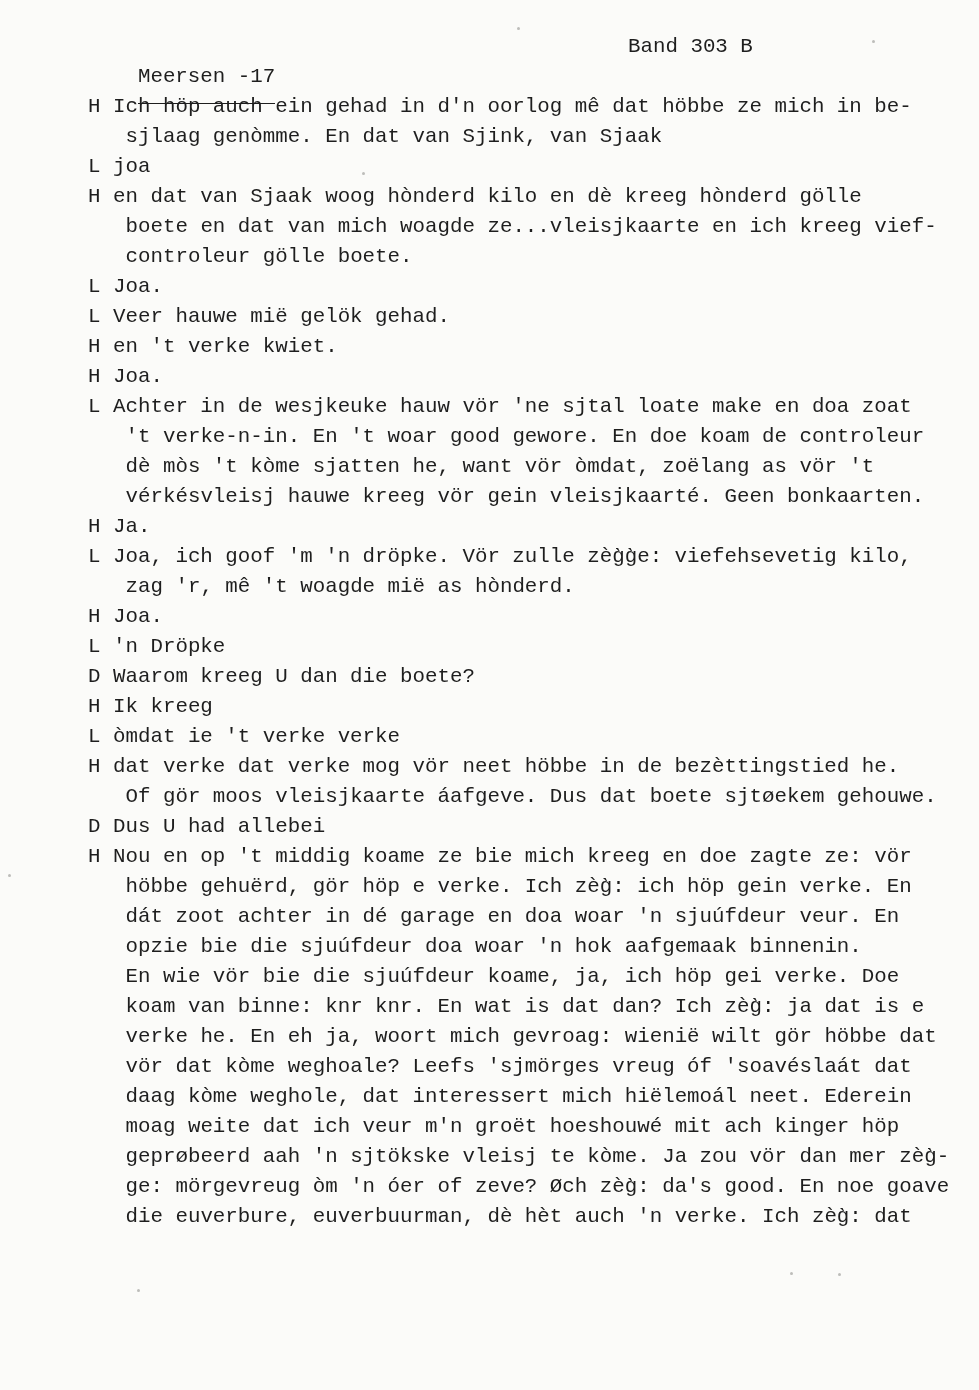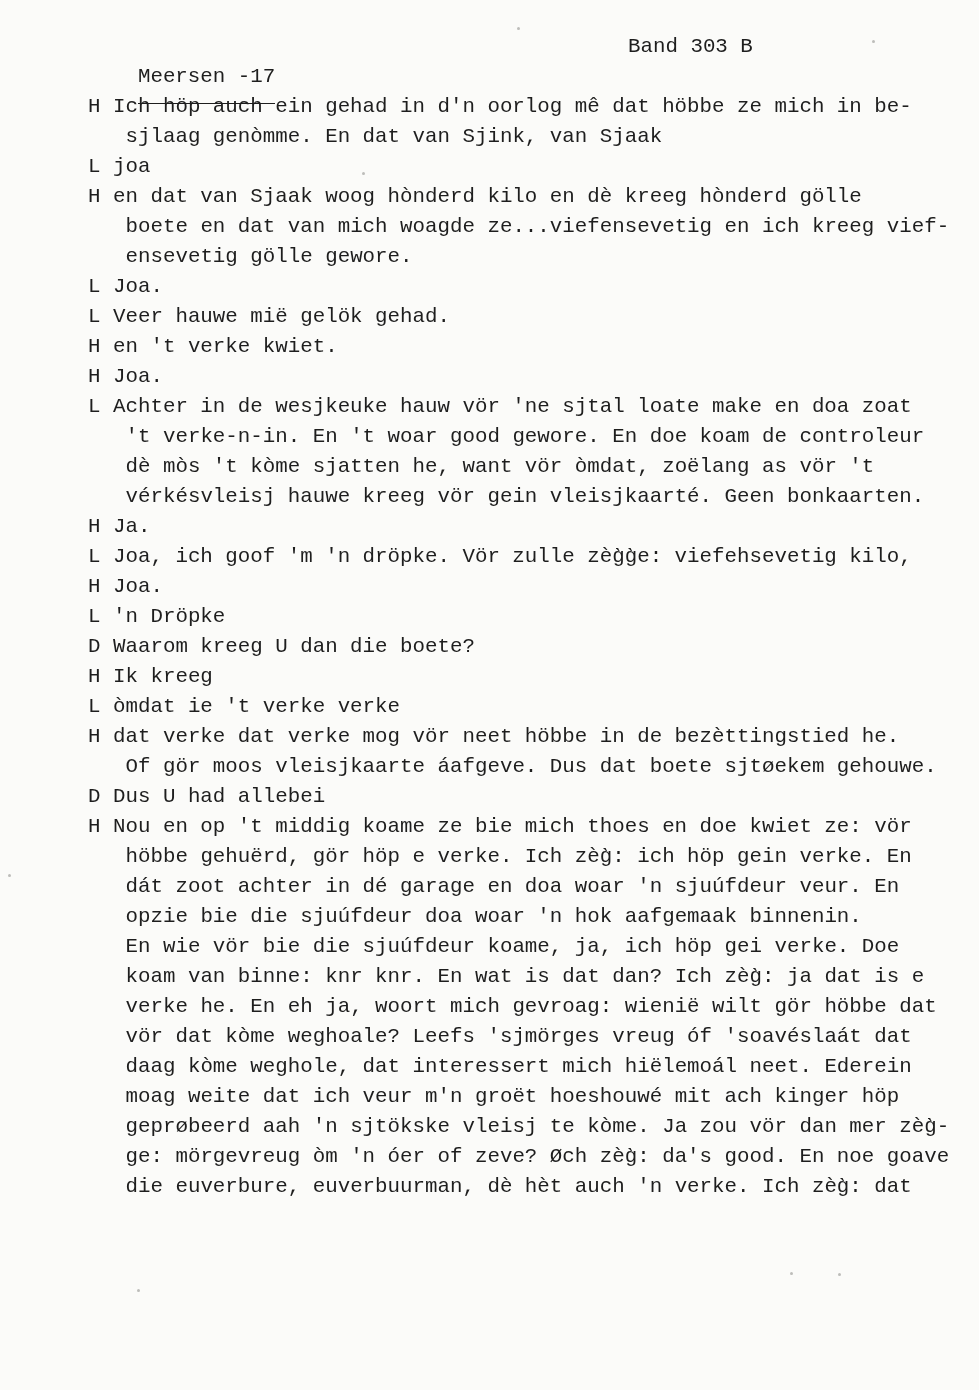--- a/index.html
+++ b/index.html
@@ -57,41 +57,42 @@
   <div class="header-row">
     <span class="doc-title">Meersen -17</span>
     <span class="band-ref">Band 303 B</span>
   </div>
 
   <div class="transcript" id="transcript">
       <div class="line"><span class="spk">H</span><span class="txt">Ich höp auch ein gehad in d'n oorlog mê dat höbbe ze mich in be-</span></div>
       <div class="line cont"><span class="spk"></span><span class="txt">sjlaag genòmme. En dat van Sjink, van Sjaak</span></div>
       <div class="line"><span class="spk">L</span><span class="txt">joa</span></div>
       <div class="line"><span class="spk">H</span><span class="txt">en dat van Sjaak woog hònderd kilo en dè kreeg hònderd gölle</span></div>
-      <div class="line cont"><span class="spk"></span><span class="txt">boete en dat van mich woagde ze...viefensevetig en ich kreeg vief-</span></div>
-      <div class="line cont"><span class="spk"></span><span class="txt">ensevetig gölle gewore.</span></div>
+      <div class="line cont"><span class="spk"></span><span class="txt">boete en dat van mich woagde ze...vleisjkaarte en ich kreeg vief-</span></div>
+      <div class="line cont"><span class="spk"></span><span class="txt">controleur gölle boete.</span></div>
       <div class="line"><span class="spk">L</span><span class="txt">Joa.</span></div>
       <div class="line"><span class="spk">L</span><span class="txt">Veer hauwe mië gelök gehad.</span></div>
       <div class="line"><span class="spk">H</span><span class="txt">en 't verke kwiet.</span></div>
       <div class="line"><span class="spk">H</span><span class="txt">Joa.</span></div>
       <div class="line"><span class="spk">L</span><span class="txt">Achter in de wesjkeuke hauw vör 'ne sjtal loate make en doa zoat</span></div>
       <div class="line cont"><span class="spk"></span><span class="txt">'t verke-n-in. En 't woar good gewore. En doe koam de controleur</span></div>
       <div class="line cont"><span class="spk"></span><span class="txt">dè mòs 't kòme sjatten he, want vör òmdat, zoëlang as vör 't</span></div>
       <div class="line cont"><span class="spk"></span><span class="txt">vérkésvleisj hauwe kreeg vör gein vleisjkaarté. Geen bonkaarten.</span></div>
       <div class="line"><span class="spk">H</span><span class="txt">Ja.</span></div>
       <div class="line"><span class="spk">L</span><span class="txt">Joa, ich goof 'm 'n dröpke. Vör zulle zèg̀g̀e: viefehsevetig kilo,</span></div>
+      <div class="line cont"><span class="spk"></span><span class="txt">zag 'r, mê 't woagde mië as hònderd.</span></div>
       <div class="line"><span class="spk">H</span><span class="txt">Joa.</span></div>
       <div class="line"><span class="spk">L</span><span class="txt">'n Dröpke</span></div>
       <div class="line"><span class="spk">D</span><span class="txt">Waarom kreeg U dan die boete?</span></div>
       <div class="line"><span class="spk">H</span><span class="txt">Ik kreeg</span></div>
       <div class="line"><span class="spk">L</span><span class="txt">òmdat ie 't verke verke</span></div>
       <div class="line"><span class="spk">H</span><span class="txt">dat verke dat verke mog vör neet höbbe in de bezèttingstied he.</span></div>
       <div class="line cont"><span class="spk"></span><span class="txt">Of gör moos vleisjkaarte áafgeve. Dus dat boete sjtøekem gehouwe.</span></div>
       <div class="line"><span class="spk">D</span><span class="txt">Dus U had allebei</span></div>
-      <div class="line"><span class="spk">H</span><span class="txt">Nou en op 't middig koame ze bie mich thoes en doe kwiet ze: vör</span></div>
+      <div class="line"><span class="spk">H</span><span class="txt">Nou en op 't middig koame ze bie mich kreeg en doe zagte ze: vör</span></div>
       <div class="line cont"><span class="spk"></span><span class="txt">höbbe gehuërd, gör höp e verke. Ich zèg̀: ich höp gein verke. En</span></div>
       <div class="line cont"><span class="spk"></span><span class="txt">dát zoot achter in dé garage en doa woar 'n sjuúfdeur veur. En</span></div>
       <div class="line cont"><span class="spk"></span><span class="txt">opzie bie die sjuúfdeur doa woar 'n hok aafgemaak binnenin.</span></div>
       <div class="line cont"><span class="spk"></span><span class="txt">En wie vör bie die sjuúfdeur koame, ja, ich höp gei verke. Doe</span></div>
       <div class="line cont"><span class="spk"></span><span class="txt">koam van binne: knr knr. En wat is dat dan? Ich zèg̀: ja dat is e</span></div>
       <div class="line cont"><span class="spk"></span><span class="txt">verke he. En eh ja, woort mich gevroag: wienië wilt gör höbbe dat</span></div>
       <div class="line cont"><span class="spk"></span><span class="txt">vör dat kòme weghoale? Leefs 'sjmörges vreug óf 'soavéslaát dat</span></div>
       <div class="line cont"><span class="spk"></span><span class="txt">daag kòme weghole, dat interessert mich hiëlemoál neet. Ederein</span></div>
       <div class="line cont"><span class="spk"></span><span class="txt">moag weite dat ich veur m'n groët hoeshouwé mit ach kinger höp</span></div>
       <div class="line cont"><span class="spk"></span><span class="txt">geprøbeerd aah 'n sjtökske vleisj te kòme. Ja zou vör dan mer zèg̀-</span></div>

